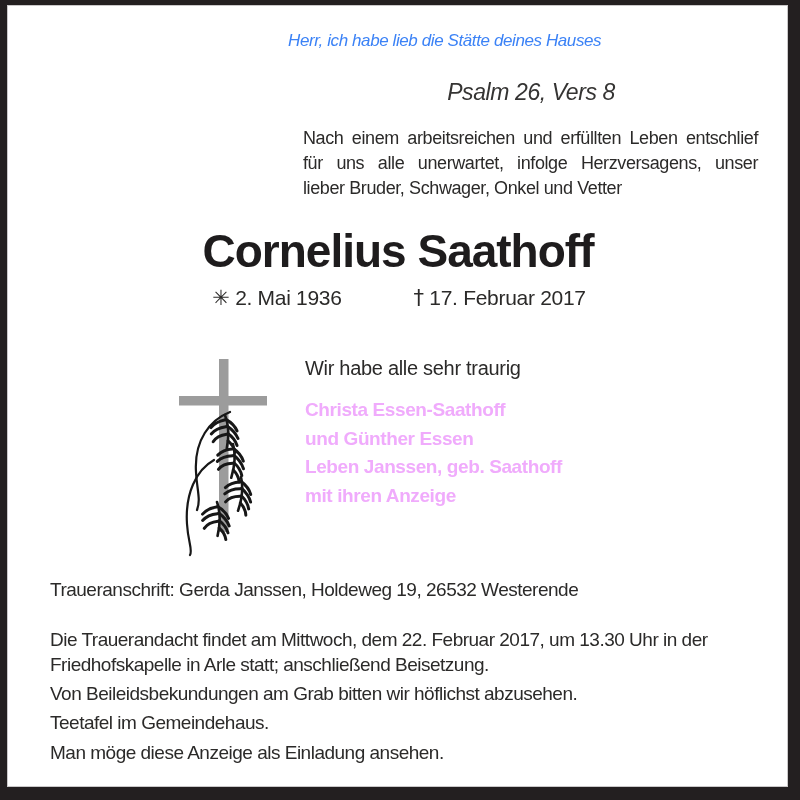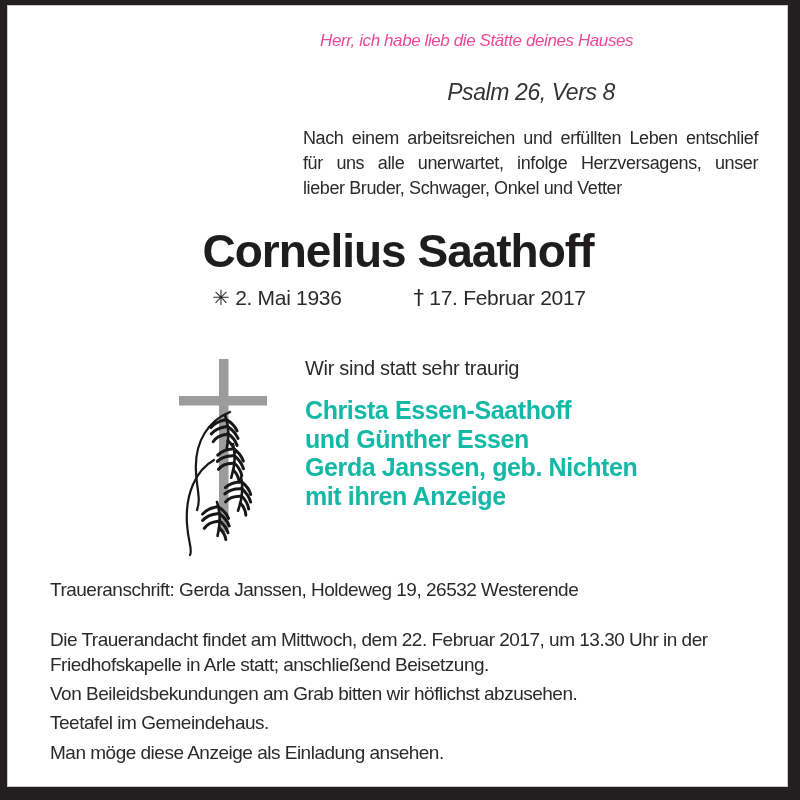--- a/index.html
+++ b/index.html
@@ -8,23 +8,23 @@
     background:#231f20;overflow:hidden;
     font-family:"Liberation Sans",sans-serif;
     color:#2b2a29;
   }
   .sheet{
     position:absolute;left:7px;top:5px;right:12px;bottom:13px;
     background:#ffffff;border:1px solid #cac8c9;box-sizing:border-box;
   }
   .abs{position:absolute;}
   .quote{
-    left:320px;top:29px;width:316px;
+    left:288px;top:29px;width:316px;
     font-style:italic;font-size:17px;line-height:23px;letter-spacing:-0.4px;
-    color:#ec4899;
+    color:#3b82f6;
   }
   .quote-attr{
     left:303px;top:79px;width:312px;text-align:right;padding-right:8px;
     font-style:italic;font-size:23px;letter-spacing:-0.4px;color:#353433;
   }
   .intro{
     left:303px;top:126px;width:455px;
     font-size:18px;line-height:25px;letter-spacing:-0.4px;
   }
   .intro .jline{text-align:justify;text-align-last:justify;}
@@ -35,22 +35,22 @@
   .dates-row{
     left:1px;top:286px;width:796px;
     display:flex;justify-content:center;gap:72px;
     font-size:21px;letter-spacing:-0.3px;
   }
   .sym{font-family:"DejaVu Sans",sans-serif;}
   .cross-wrap{left:170px;top:344px;width:110px;height:215px;}
   .mourning-line{left:305px;top:357px;font-size:20px;letter-spacing:-0.3px;}
   .mourners{
     left:305px;top:396px;
-    font-size:25px;font-weight:bold;line-height:28.6px;letter-spacing:-0.4px;
-    color:#14b8a6;
+    font-size:19px;font-weight:bold;line-height:28.6px;letter-spacing:-0.4px;
+    color:#f0abfc;
   }
   .bottom{font-size:19px;letter-spacing:-0.5px;}
   .address-line{left:50px;top:579px;width:700px;}
   .service-block{left:50px;top:628px;width:695px;line-height:24.5px;}
   .von-line{left:50px;top:683px;width:700px;}
   .tea-line{left:50px;top:712px;width:700px;}
   .invite-line{left:50px;top:742px;width:700px;}
 </style>
 </head>
 <body>
@@ -95,25 +95,25 @@
         <path d="M60,68 C40,76 24,96 26,128 C27,146 31,156 27,166" stroke-width="2.2"></path>
         <path d="M44,116 C26,126 15,150 17,180 C18,198 23,206 20,211" stroke-width="2.2"></path>
         <use href="#ear" transform="translate(55,71) rotate(16)"></use>
         <use href="#ear" transform="translate(63,100) rotate(22)"></use>
         <use href="#ear" transform="translate(71,133) rotate(24)"></use>
         <use href="#ear" transform="translate(47,158) rotate(18)"></use>
       </g>
     </svg>
   </div>
 
-  <div class="abs mourning-line">Wir sind statt sehr traurig</div>
+  <div class="abs mourning-line">Wir habe alle sehr traurig</div>
   <div class="abs mourners">
     <div>Christa Essen-Saathoff</div>
     <div>und Günther Essen</div>
-    <div>Gerda Janssen, geb. Nichten</div>
+    <div>Leben Janssen, geb. Saathoff</div>
     <div>mit ihren Anzeige</div>
   </div>
 
   <div class="abs bottom address-line">Traueranschrift: Gerda Janssen, Holdeweg 19, 26532 Westerende</div>
   <div class="abs bottom service-block">
     <div>Die Trauerandacht findet am Mittwoch, dem 22. Februar 2017, um 13.30 Uhr in der</div>
     <div>Friedhofskapelle in Arle statt; anschließend Beisetzung.</div>
   </div>
   <div class="abs bottom von-line">Von Beileidsbekundungen am Grab bitten wir höflichst abzusehen.</div>
   <div class="abs bottom tea-line">Teetafel im Gemeindehaus.</div>

